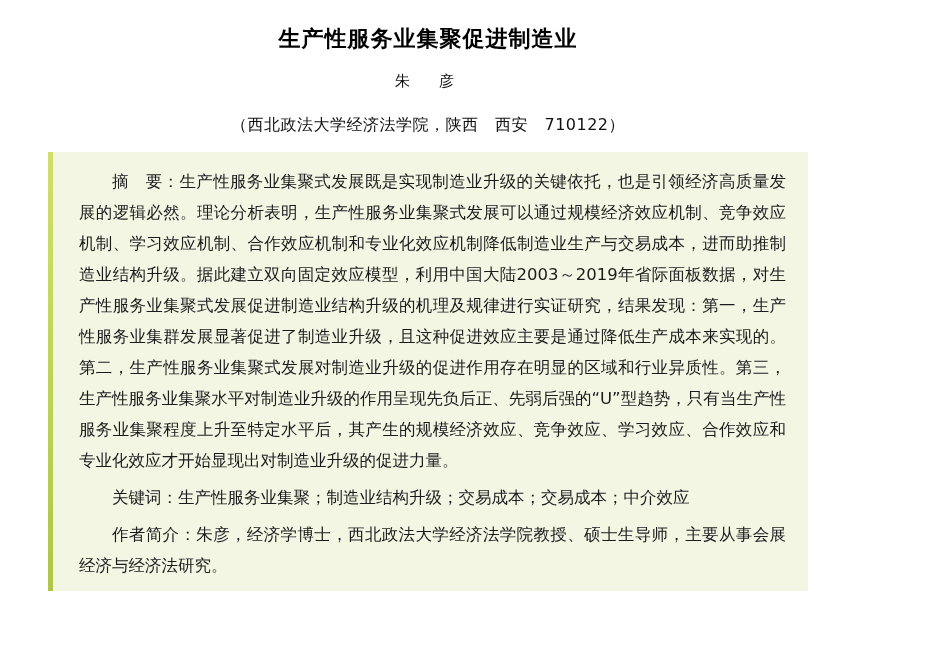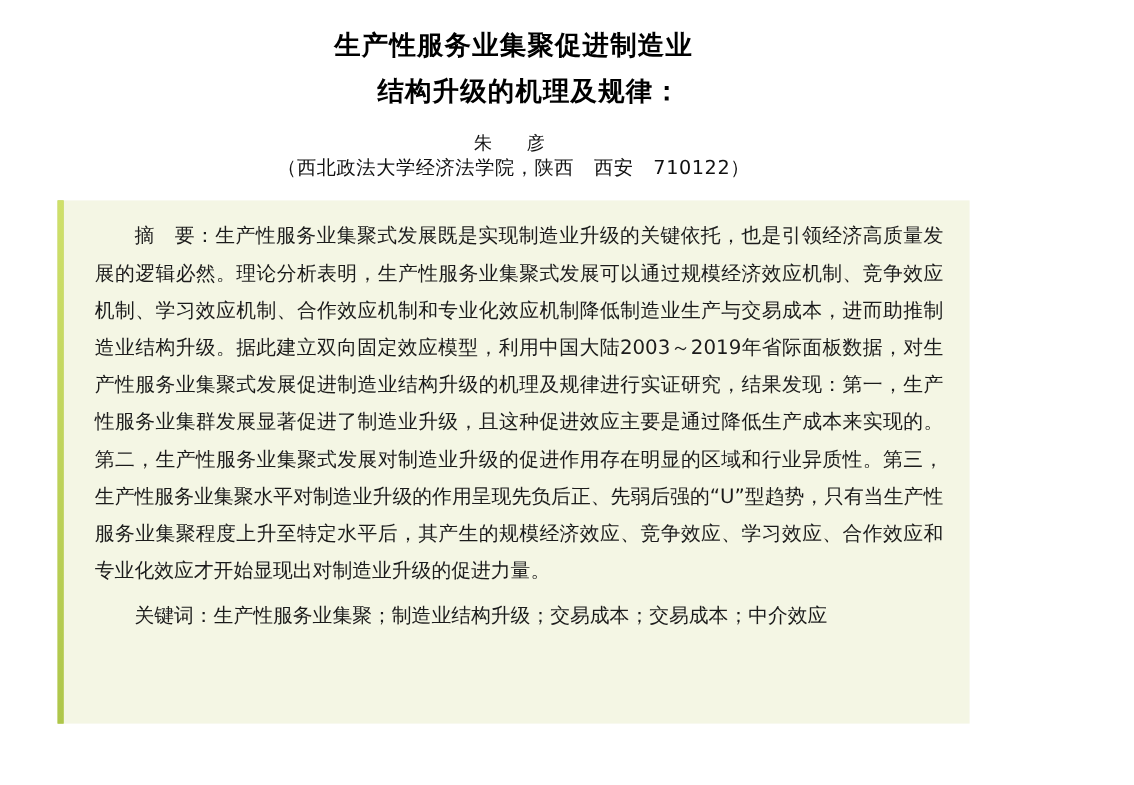--- a/index.html
+++ b/index.html
@@ -37,21 +37,21 @@
   .title-line.l3 { padding-left: 26px; }
 
   .author {
     margin-top: 14px;
     font-family: Liberation Mono, monospace;
     font-size: 15px;
     letter-spacing: 7px;
     color: #111;
   }
   .affiliation {
-    margin-top: 1px;
+    margin-top: 24px;
     font-family: "DejaVu Sans", "Liberation Sans", sans-serif;
     font-size: 16px;
     color: #111;
     letter-spacing: 0.5px;
   }
 
   
   .abstract-panel {
     position: relative;
     margin: 16px 48px 0 48px;
@@ -90,23 +90,23 @@
     font-weight: normal;
   }
 </style>
 </head>
 <body>
 
 <div class="page">
 
   <div class="title-block">
     <div class="title-line l1">生产性服务业集聚促进制造业</div>
-    <div class="title-line l2">结构升级的机理及规律：</div>
     <div class="author">朱　彦</div>
     <div class="affiliation">（西北政法大学经济法学院，陕西　西安　710122）</div>
   </div>
 
   <div class="abstract-panel">
     <p class="para abstract"><span class="lbl">摘　要：</span><span>生产性服务业集聚式发展既是实现制造业升级的关键依托，也是引领经济高质量发展的逻辑必然。理论分析表明，生产性服务业集聚式发展可以通过规模经济效应机制、竞争效应机制、学习效应机制、合作效应机制和专业化效应机制降低制造业生产与交易成本，进而助推制造业结构升级。据此建立双向固定效应模型，利用中国大陆2003～2019年省际面板数据，对生产性服务业集聚式发展促进制造业结构升级的机理及规律进行实证研究，结果发现：第一，生产性服务业集群发展显著促进了制造业升级，且这种促进效应主要是通过降低生产成本来实现的。第二，生产性服务业集聚式发展对制造业升级的促进作用存在明显的区域和行业异质性。第三，生产性服务业集聚水平对制造业升级的作用呈现先负后正、先弱后强的“U”型趋势，只有当生产性服务业集聚程度上升至特定水平后，其产生的规模经济效应、竞争效应、学习效应、合作效应和专业化效应才开始显现出对制造业升级的促进力量。</span></p>
     <p class="para kw"><span class="lbl">关键词：</span><span>生产性服务业集聚；制造业结构升级；交易成本；交易成本；中介效应</span></p>
+    <p class="para bio"><span class="lbl">作者简介：</span><span>朱彦，经济学博士，西北政法大学经济法学院教授、硕士生导师，主要从事会展经济与经济法研究。</span></p>
   </div>
 
 </div>
 
 </body></html>

